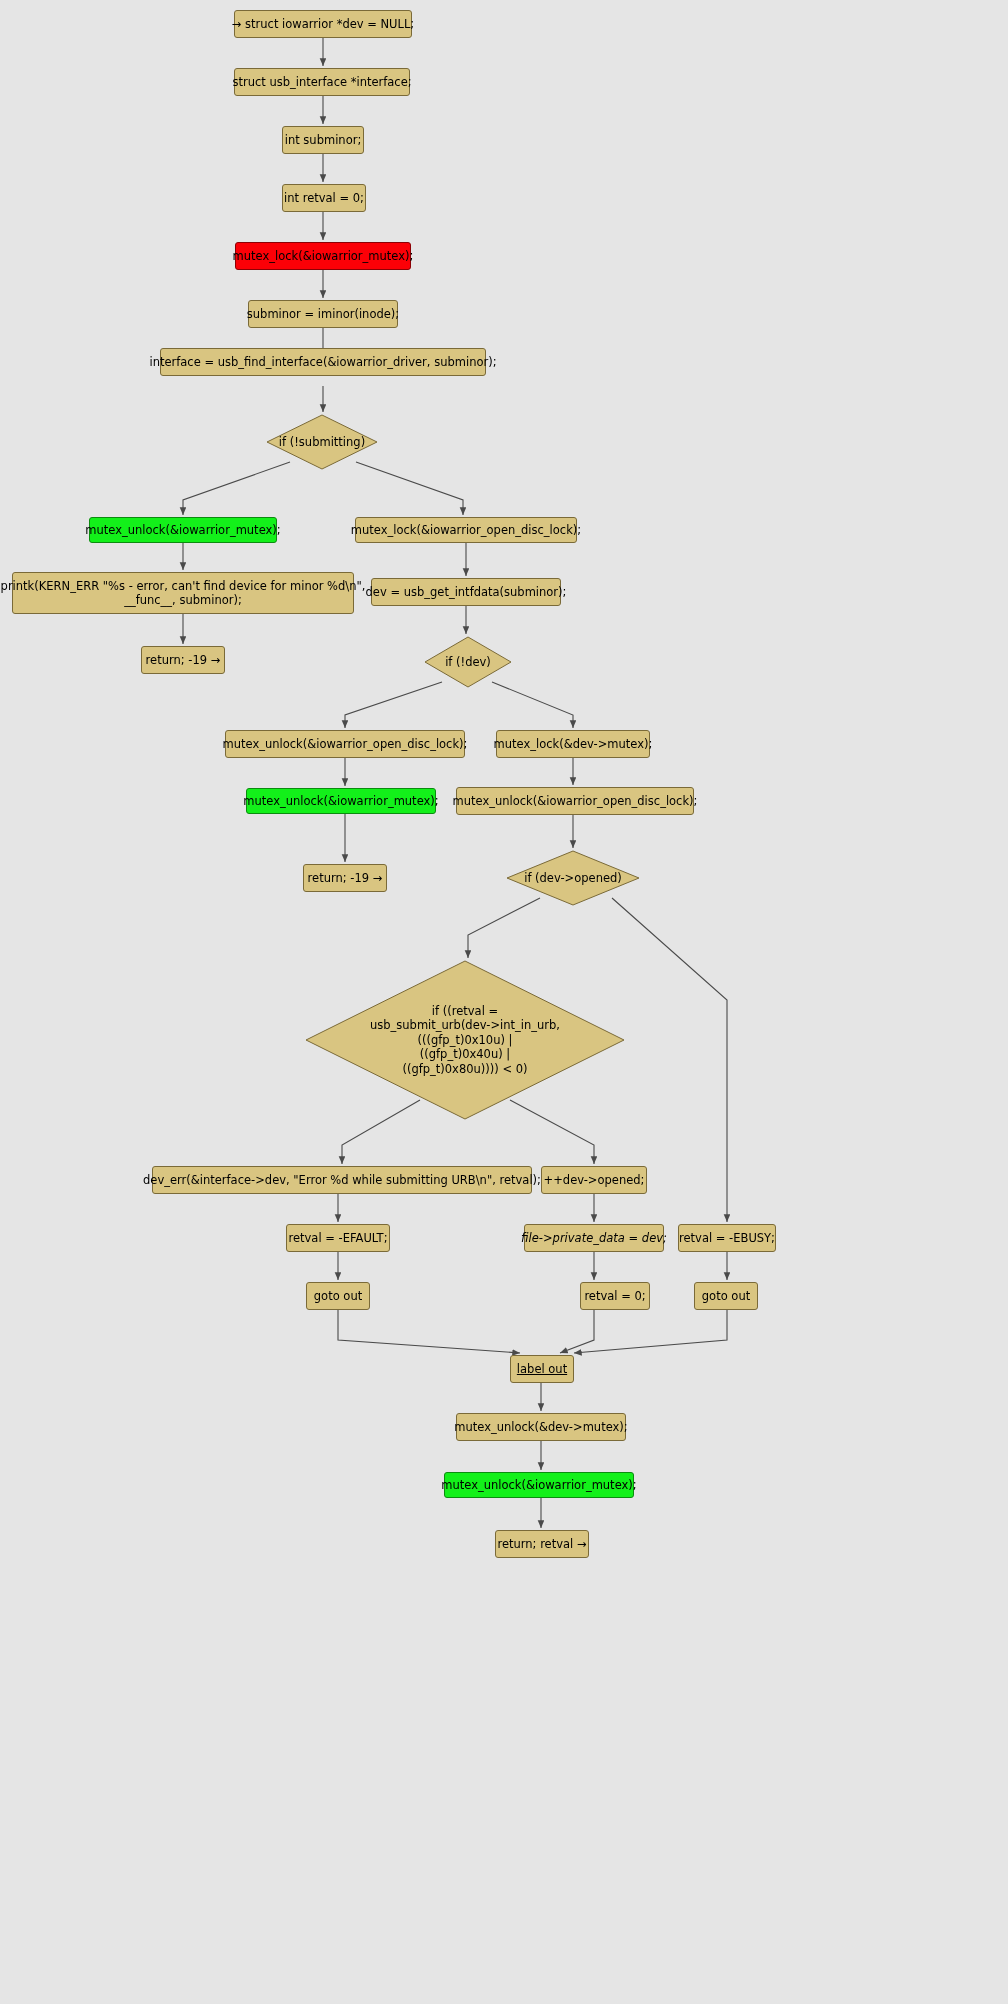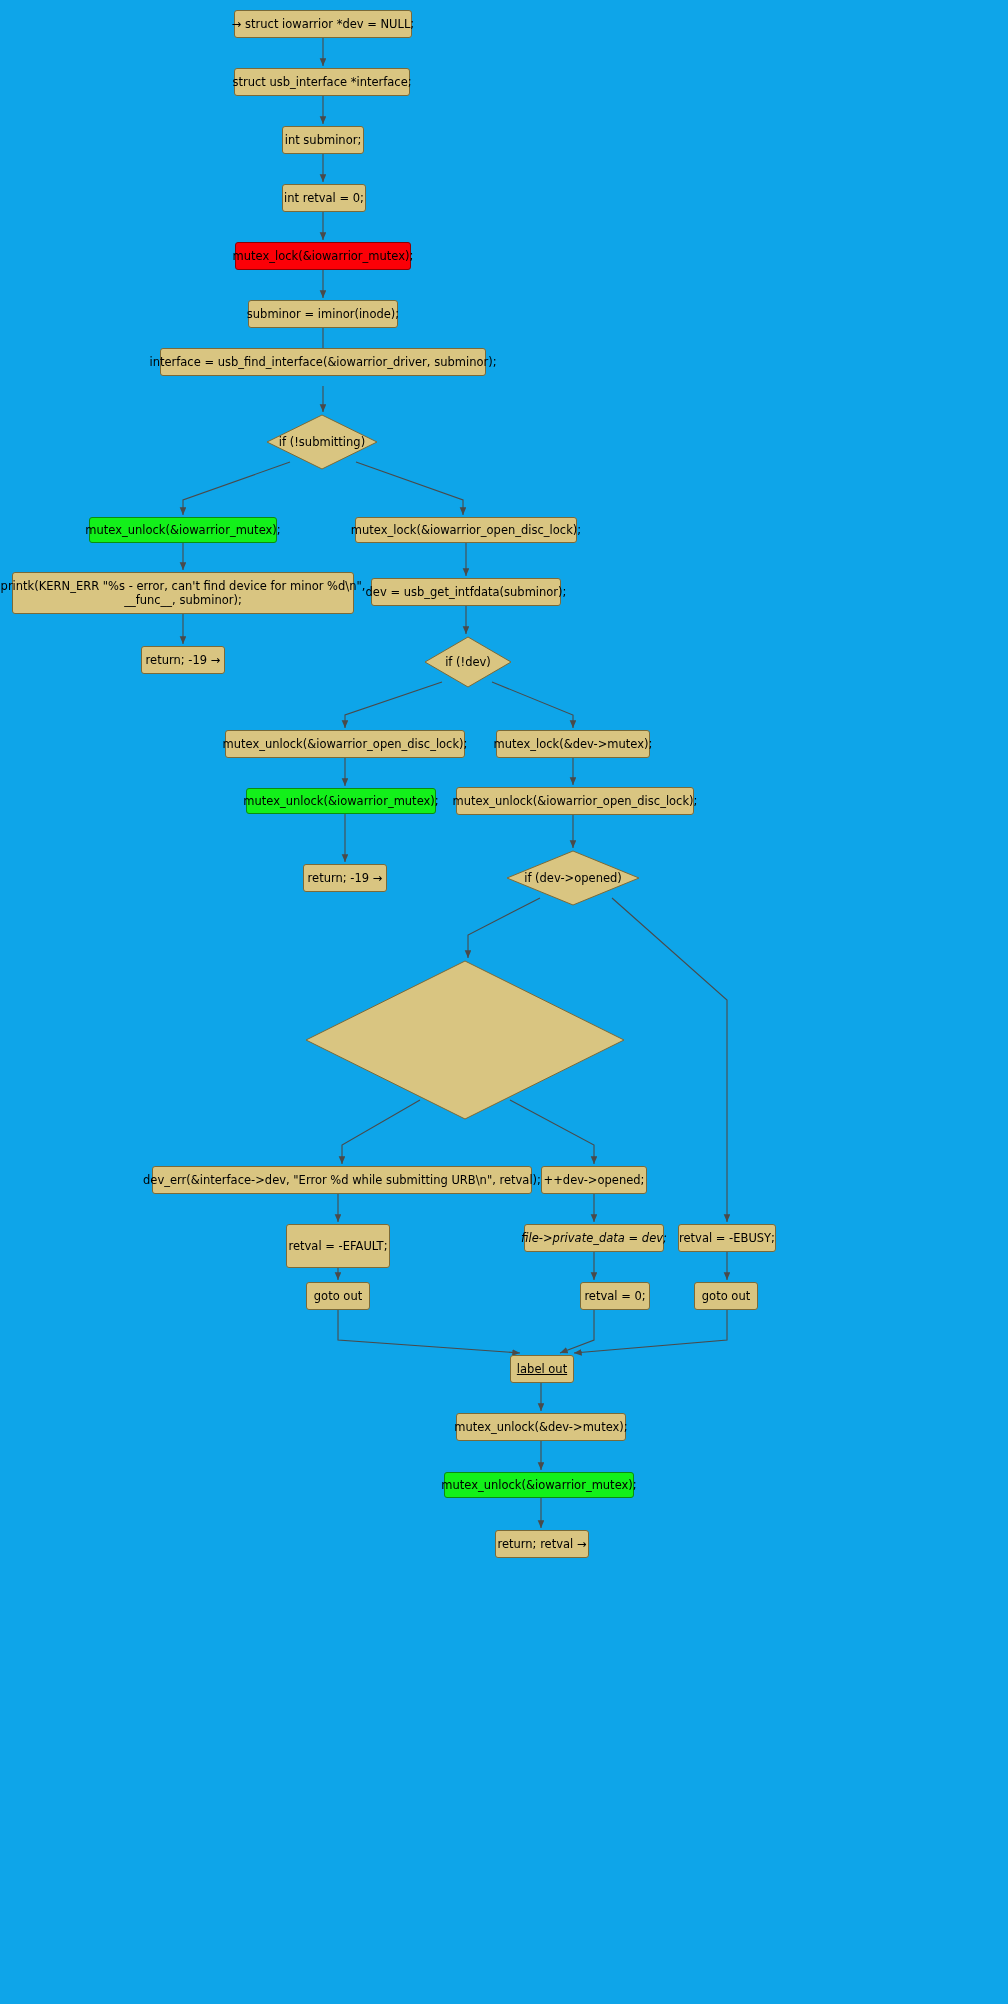--- a/index.html
+++ b/index.html
@@ -1,17 +1,17 @@
 <!DOCTYPE html>
 <html><head>
 <meta charset="utf-8">
 <style>
   html,body{margin:0;padding:0;background:#ffffff;}
   body{font-family:"DejaVu Sans","Liberation Sans",sans-serif;}
-  #canvas{position:relative;width:1008px;height:2004px;overflow:hidden;background:#0ea5e9;}
+  #canvas{position:relative;width:1008px;height:2004px;overflow:hidden;background:#e5e5e5;}
   svg.edges{position:absolute;left:0;top:0;width:1008px;height:2004px;pointer-events:none;}
   .node{position:absolute;box-sizing:border-box;display:flex;align-items:center;justify-content:center;text-align:center;
         font-size:11.5px;color:#000;line-height:1.25;white-space:pre;}
   .box{background:#d9c581;border:1px solid #7a6a38;border-radius:3px;padding:3px 8px;}
   .box.red{background:#fb0007;border-color:#8c0004;}
   .box.green{background:#13f01a;border-color:#0b8c0f;}
   .diamond{background:transparent;border:none;}
   .diamond .dshape{position:absolute;left:0;top:0;width:100%;height:100%;}
   .diamond .dlabel{position:relative;z-index:2;font-size:11.5px;color:#000;white-space:pre;text-align:center;}
 </style>
@@ -83,25 +83,29 @@
       <div class="node box" style="left: 225px; top: 730px; width: 240px; height: 28px;"><span>mutex_unlock(&amp;iowarrior_open_disc_lock);</span></div>
       <div class="node box" style="left: 496px; top: 730px; width: 154px; height: 28px;"><span>mutex_lock(&amp;dev-&gt;mutex);</span></div>
       <div class="node box green" style="left: 246px; top: 788px; width: 190px; height: 26px;"><span>mutex_unlock(&amp;iowarrior_mutex);</span></div>
       <div class="node box" style="left: 456px; top: 787px; width: 238px; height: 28px;"><span>mutex_unlock(&amp;iowarrior_open_disc_lock);</span></div>
       <div class="node box" style="left: 303px; top: 864px; width: 84px; height: 28px;"><span>return; -19 →</span></div>
       <div class="node diamond" style="left: 506px; top: 850px; width: 134px; height: 56px;"><svg class="dshape" viewBox="0 0 134 56" preserveAspectRatio="none">
           <polygon points="67,1 133,28 67,55 1,28" fill="#d9c581" stroke="#7a6a38" stroke-width="1"></polygon>
         </svg><div class="dlabel">if (dev-&gt;opened)</div></div>
       <div class="node diamond" style="left: 305px; top: 960px; width: 320px; height: 160px;"><svg class="dshape" viewBox="0 0 320 160" preserveAspectRatio="none">
           <polygon points="160,1 319,80 160,159 1,80" fill="#d9c581" stroke="#7a6a38" stroke-width="1"></polygon>
-        </svg></div>
+        </svg><div class="dlabel">if ((retval =
+usb_submit_urb(dev-&gt;int_in_urb,
+(((gfp_t)0x10u) |
+((gfp_t)0x40u) |
+((gfp_t)0x80u)))) &lt; 0)</div></div>
       <div class="node box" style="left: 152px; top: 1166px; width: 380px; height: 28px;"><span>dev_err(&amp;interface-&gt;dev, "Error %d while submitting URB\n", retval);</span></div>
       <div class="node box" style="left: 541px; top: 1166px; width: 106px; height: 28px;"><span>++dev-&gt;opened;</span></div>
       <div class="node box" style="left: 678px; top: 1224px; width: 98px; height: 28px;"><span>retval = -EBUSY;</span></div>
-      <div class="node box" style="left: 286px; top: 1224px; width: 104px; height: 44px;"><span>retval = -EFAULT;</span></div>
+      <div class="node box" style="left: 286px; top: 1224px; width: 104px; height: 28px;"><span>retval = -EFAULT;</span></div>
       <div class="node box" style="left: 524px; top: 1224px; width: 140px; height: 28px; font-style: italic;"><span>file-&gt;private_data = dev;</span></div>
       <div class="node box" style="left: 306px; top: 1282px; width: 64px; height: 28px;"><span>goto out</span></div>
       <div class="node box" style="left: 560px; top: 1282px; width: 70px; height: 28px; margin-left: 20px;"><span>retval = 0;</span></div>
       <div class="node box" style="left: 694px; top: 1282px; width: 64px; height: 28px;"><span>goto out</span></div>
       <div class="node box" style="left: 510px; top: 1355px; width: 64px; height: 28px; text-decoration: underline;"><span>label out</span></div>
       <div class="node box" style="left: 456px; top: 1413px; width: 170px; height: 28px;"><span>mutex_unlock(&amp;dev-&gt;mutex);</span></div>
       <div class="node box green" style="left: 444px; top: 1472px; width: 190px; height: 26px;"><span>mutex_unlock(&amp;iowarrior_mutex);</span></div>
       <div class="node box" style="left: 495px; top: 1530px; width: 94px; height: 28px;"><span>return; retval →</span></div>
     </div>
 </div>

